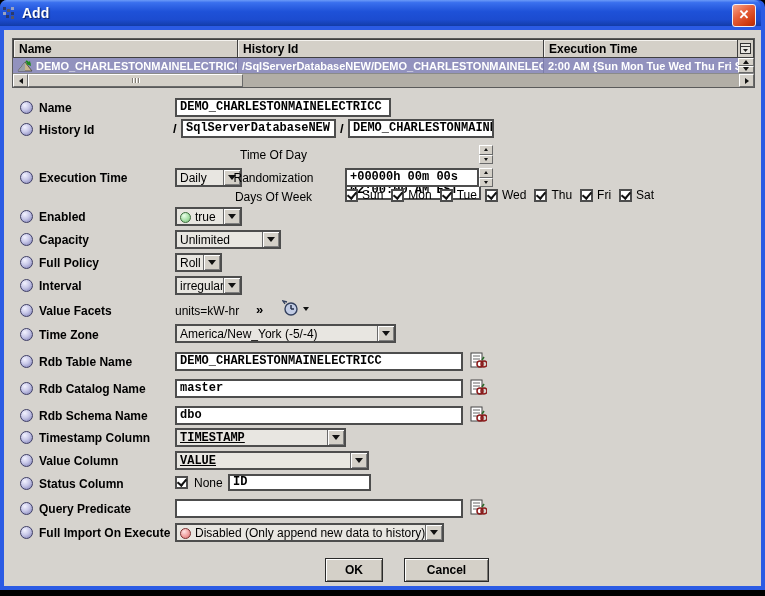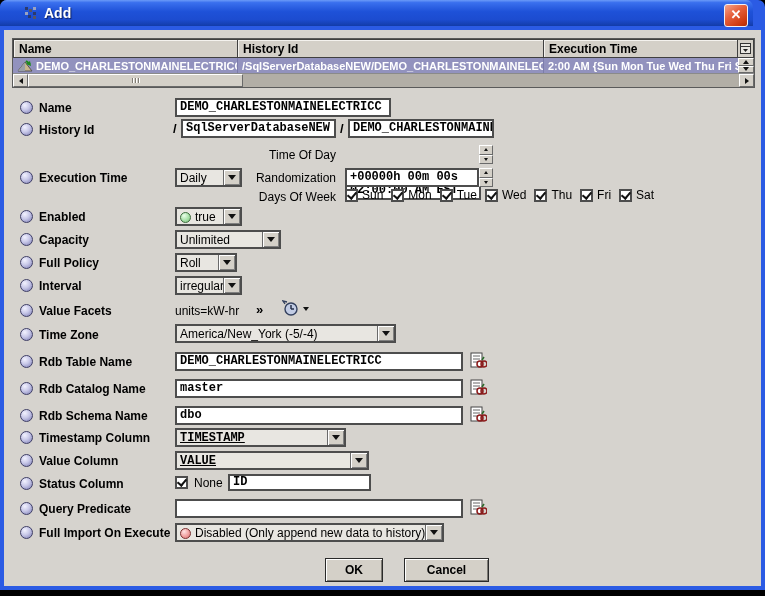--- a/index.html
+++ b/index.html
@@ -1,22 +1,22 @@
 <!DOCTYPE html>
 <html><head>
 <meta charset="utf-8">
 <style>
   html,body{margin:0;padding:0;}
   body{width:765px;height:596px;background:#000;position:relative;overflow:hidden;
        font-family:"Liberation Sans",sans-serif;-webkit-font-smoothing:none;}
   .window{position:absolute;left:0;top:0;width:765px;height:590px;background:#2b5be4;
           border-radius:7px 7px 0 0;}
-  .titlebar{position:absolute;left:0;top:0;right:12px;height:26px;border-radius:7px 7px 0 0;
+  .titlebar{position:absolute;left:0;top:0;right:4px;height:26px;border-radius:7px 7px 0 0;
     background:linear-gradient(180deg,#6b9bf8 0%,#3a70ee 10%,#1e51d8 45%,#1c4cd0 75%,#123ca8 100%);
-    display:flex;align-items:center;padding:0 24px;box-sizing:border-box;}
+    display:flex;align-items:center;padding:0 2px;box-sizing:border-box;}
   .title-text{color:#fff;font-weight:bold;font-size:14px;margin-left:6px;
     text-shadow:1px 1px 1px rgba(0,0,20,.6);}
   .close-btn{position:absolute;right:5px;top:4px;width:22px;height:21px;border-radius:3px;
     border:1px solid #f0f0f8;background:linear-gradient(145deg,#f6a58c 0%,#e7613d 40%,#cf3a10 80%,#b02d08 100%);
     color:#fff;font-weight:bold;font-size:13px;line-height:19px;text-align:center;cursor:pointer;}
   .client{position:absolute;left:4px;right:4px;top:30px;bottom:4px;background:#d6d3ce;}
 
   
   .table{position:absolute;left:8px;top:8px;width:741px;border:1px solid #5a5a5a;background:#d4d0c8;}
   .thead{display:flex;height:19px;}
@@ -45,21 +45,21 @@
   .tri-down{width:0;height:0;border-left:3px solid transparent;border-right:3px solid transparent;border-top:4px solid #111;}
   .tri-left{width:0;height:0;border-top:3px solid transparent;border-bottom:3px solid transparent;border-right:4px solid #111;}
   .tri-right{width:0;height:0;border-top:3px solid transparent;border-bottom:3px solid transparent;border-left:4px solid #111;}
   .tri-down-big{width:0;height:0;border-left:4px solid transparent;border-right:4px solid transparent;border-top:5px solid #111;}
 
   
   .row-label{position:absolute;left:16px;display:flex;align-items:center;gap:6px;height:19px;}
   .orb{width:13px;height:13px;border-radius:50%;box-sizing:border-box;border:1px solid #3f3f66;
     background:radial-gradient(circle at 35% 30%,#f2f2ff 0%,#c8c8e8 45%,#9696c6 80%,#7e7eb0 100%);cursor:pointer;}
   .lbl{font-weight:bold;font-size:12px;color:#000;white-space:nowrap;}
-  .sublbl{position:absolute;font-size:12px;color:#000;text-align:right;width:125px;white-space:nowrap;}
+  .sublbl{position:absolute;font-size:12px;color:#000;text-align:center;width:125px;white-space:nowrap;}
   .tfield{position:absolute;height:19px;background:#fff;border:2px solid #4d4d4d;box-sizing:border-box;
     font-family:"Liberation Mono",monospace;font-size:12px;font-weight:bold;color:#000;
     padding:0 2px 0 3px;overflow:hidden;white-space:nowrap;outline:none;}
   .combo{position:absolute;height:19px;border:2px solid #4d4d4d;background:#e8e6e1;box-sizing:border-box;
     display:flex;align-items:stretch;}
   .combo .val{flex:1;padding:1px 3px 0 3px;font-size:12px;white-space:nowrap;overflow:hidden;display:flex;align-items:center;gap:4px;}
   .combo .val.mono{font-family:"Liberation Mono",monospace;font-weight:bold;text-decoration:underline;}
   .combo .cbtn{width:16px;background:#d4d0c8;border-left:1px solid #6a6a6a;
     box-shadow:inset 1px 1px 0 #fff,inset -1px -1px 0 #808080;
     display:flex;align-items:center;justify-content:center;cursor:pointer;}
@@ -259,21 +259,21 @@
       <div class="val">Unlimited</div>
       <div class="cbtn">
           <span class="tri-down-big"></span>
         </div>
     </div>
 
     <div class="row-label" style="top:223px;">
       <span class="orb"></span>
       <span class="lbl">Full Policy</span>
     </div>
-    <div class="combo" style="left:171px;top:223px;width:62px;">
+    <div class="combo" style="left:171px;top:223px;width:47px;">
       <div class="val">Roll</div>
       <div class="cbtn">
           <span class="tri-down-big"></span>
         </div>
     </div>
 
     <div class="row-label" style="top:246px;">
       <span class="orb"></span>
       <span class="lbl">Interval</span>
     </div>

